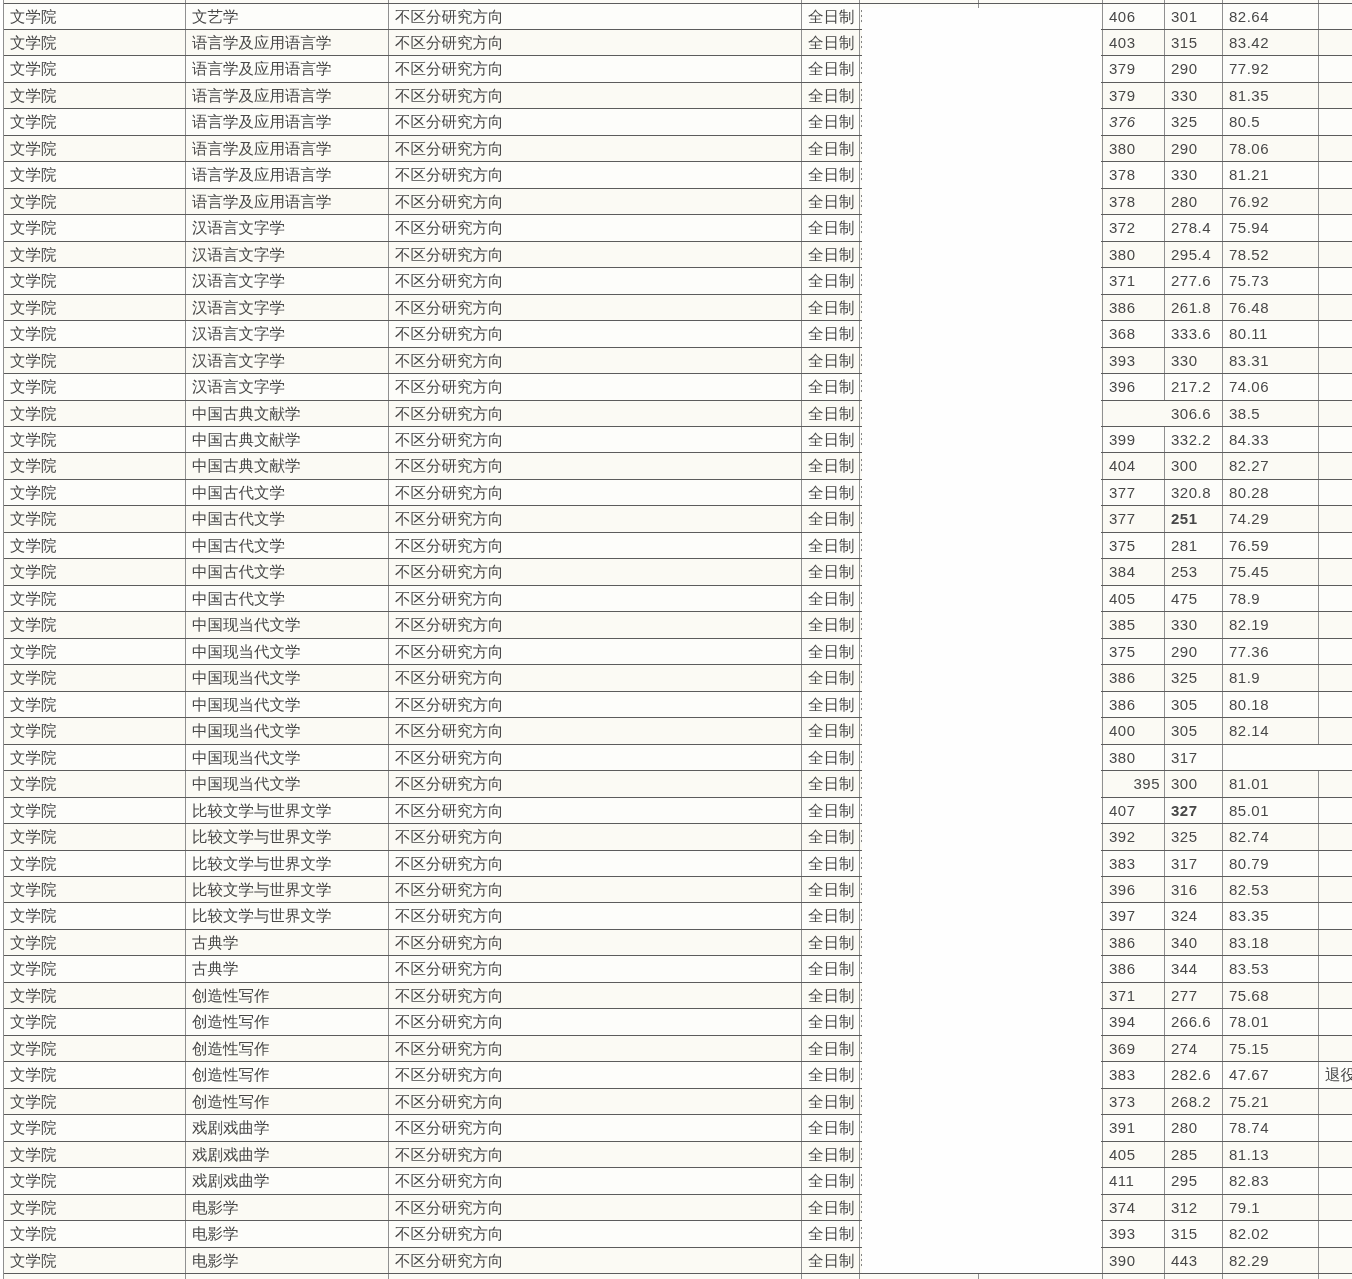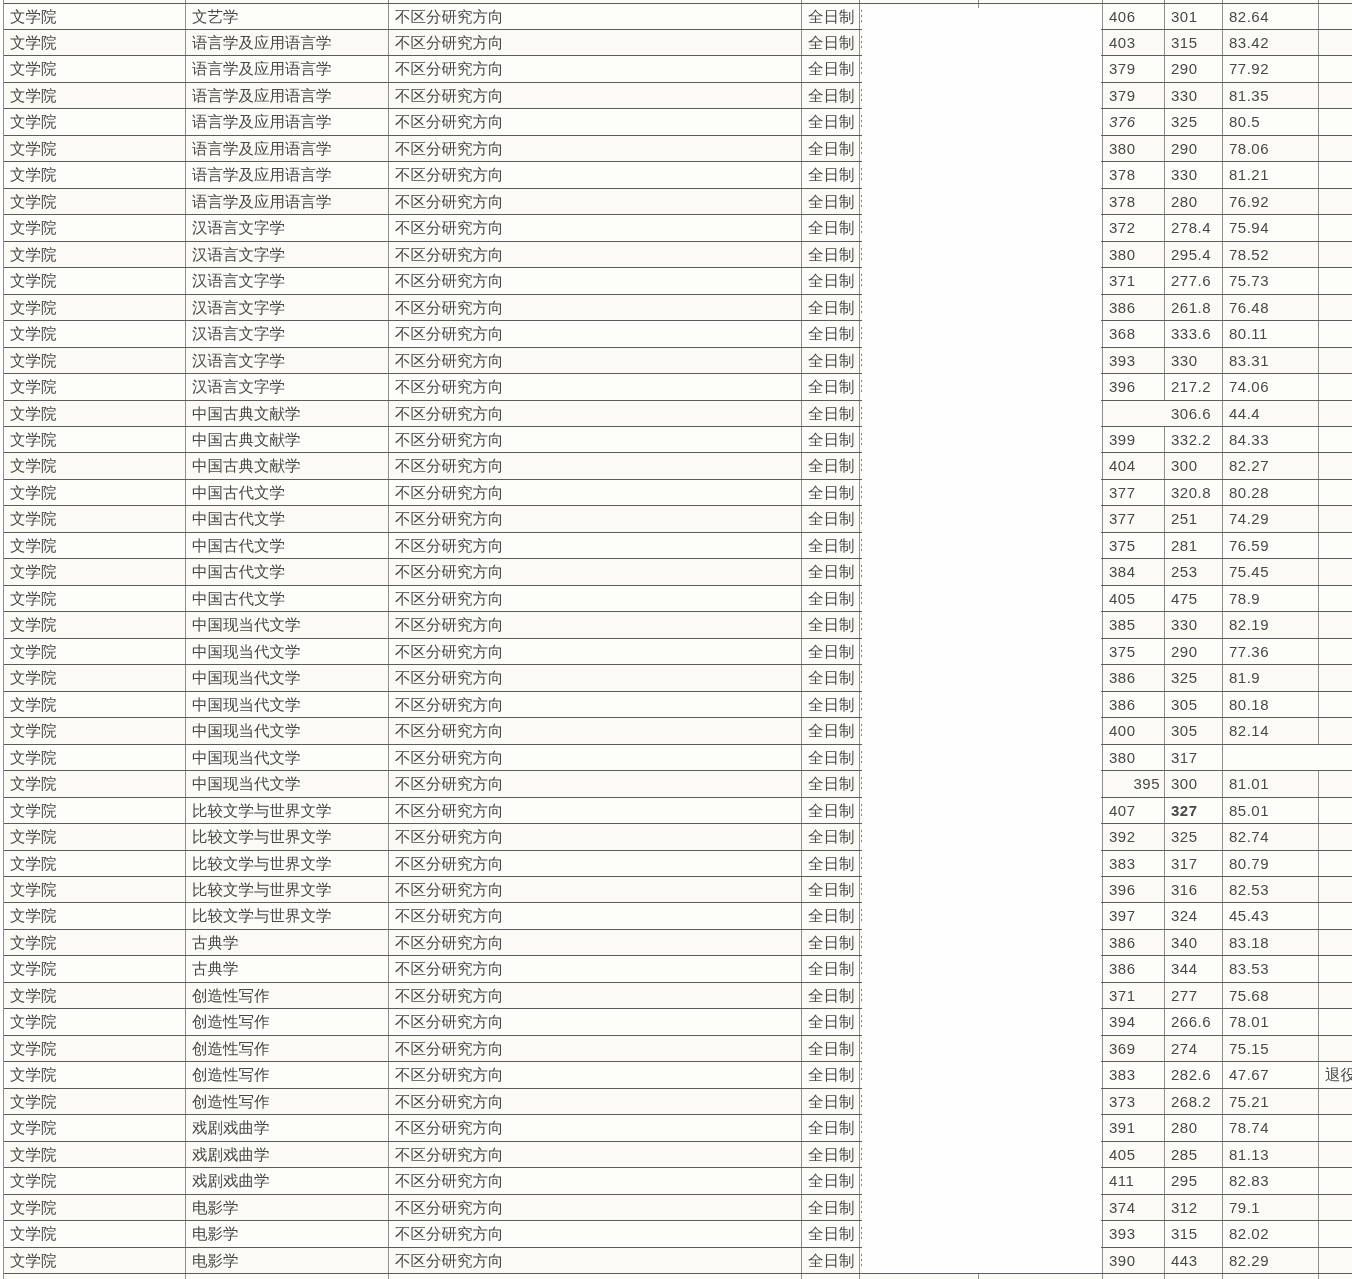--- a/index.html
+++ b/index.html
@@ -254,21 +254,21 @@
       </div>
       <div class="row">
         <div class="cell" style="width: 182px;">文学院</div>
         <div class="cell" style="width: 203px;">中国古典文献学</div>
         <div class="cell" style="width: 413px;">不区分研究方向</div>
         <div class="cell" style="width: 58px;">全日制</div>
         <div class="cell h1" style="width: 119px;"></div>
         <div class="cell" style="width: 124px;"></div>
         <div class="cell num" style="width: 62px; margin-top: 28px;">408</div>
         <div class="cell num" style="width: 58px;">306.6</div>
-        <div class="cell num" style="width: 96px;">44.4</div>
+        <div class="cell num" style="width: 96px;">38.5</div>
         <div class="cell last" style="width: 34px;"></div>
       </div>
       <div class="row">
         <div class="cell" style="width: 182px;">文学院</div>
         <div class="cell" style="width: 203px;">中国古典文献学</div>
         <div class="cell" style="width: 413px;">不区分研究方向</div>
         <div class="cell" style="width: 58px;">全日制</div>
         <div class="cell h1" style="width: 119px;"></div>
         <div class="cell" style="width: 124px;"></div>
         <div class="cell num" style="width: 62px;">399</div>
@@ -301,21 +301,21 @@
         <div class="cell last" style="width: 34px;"></div>
       </div>
       <div class="row">
         <div class="cell" style="width: 182px;">文学院</div>
         <div class="cell" style="width: 203px;">中国古代文学</div>
         <div class="cell" style="width: 413px;">不区分研究方向</div>
         <div class="cell" style="width: 58px;">全日制</div>
         <div class="cell h1" style="width: 119px;"></div>
         <div class="cell" style="width: 124px;"></div>
         <div class="cell num" style="width: 62px;">377</div>
-        <div class="cell num" style="width: 58px;">251</div>
+        <div class="cell num" style="width: 58px; font-weight: bold;">251</div>
         <div class="cell num" style="width: 96px;">74.29</div>
         <div class="cell last" style="width: 34px;"></div>
       </div>
       <div class="row">
         <div class="cell" style="width: 182px;">文学院</div>
         <div class="cell" style="width: 203px;">中国古代文学</div>
         <div class="cell" style="width: 413px;">不区分研究方向</div>
         <div class="cell" style="width: 58px;">全日制</div>
         <div class="cell h1" style="width: 119px;"></div>
         <div class="cell" style="width: 124px;"></div>
@@ -482,21 +482,21 @@
       </div>
       <div class="row">
         <div class="cell" style="width: 182px;">文学院</div>
         <div class="cell" style="width: 203px;">比较文学与世界文学</div>
         <div class="cell" style="width: 413px;">不区分研究方向</div>
         <div class="cell" style="width: 58px;">全日制</div>
         <div class="cell h1" style="width: 119px;"></div>
         <div class="cell" style="width: 124px;"></div>
         <div class="cell num" style="width: 62px;">397</div>
         <div class="cell num" style="width: 58px;">324</div>
-        <div class="cell num" style="width: 96px;">45.43</div>
+        <div class="cell num" style="width: 96px;">83.35</div>
         <div class="cell last" style="width: 34px;"></div>
       </div>
       <div class="row">
         <div class="cell" style="width: 182px;">文学院</div>
         <div class="cell" style="width: 203px;">古典学</div>
         <div class="cell" style="width: 413px;">不区分研究方向</div>
         <div class="cell" style="width: 58px;">全日制</div>
         <div class="cell h1" style="width: 119px;"></div>
         <div class="cell" style="width: 124px;"></div>
         <div class="cell num" style="width: 62px;">386</div>

